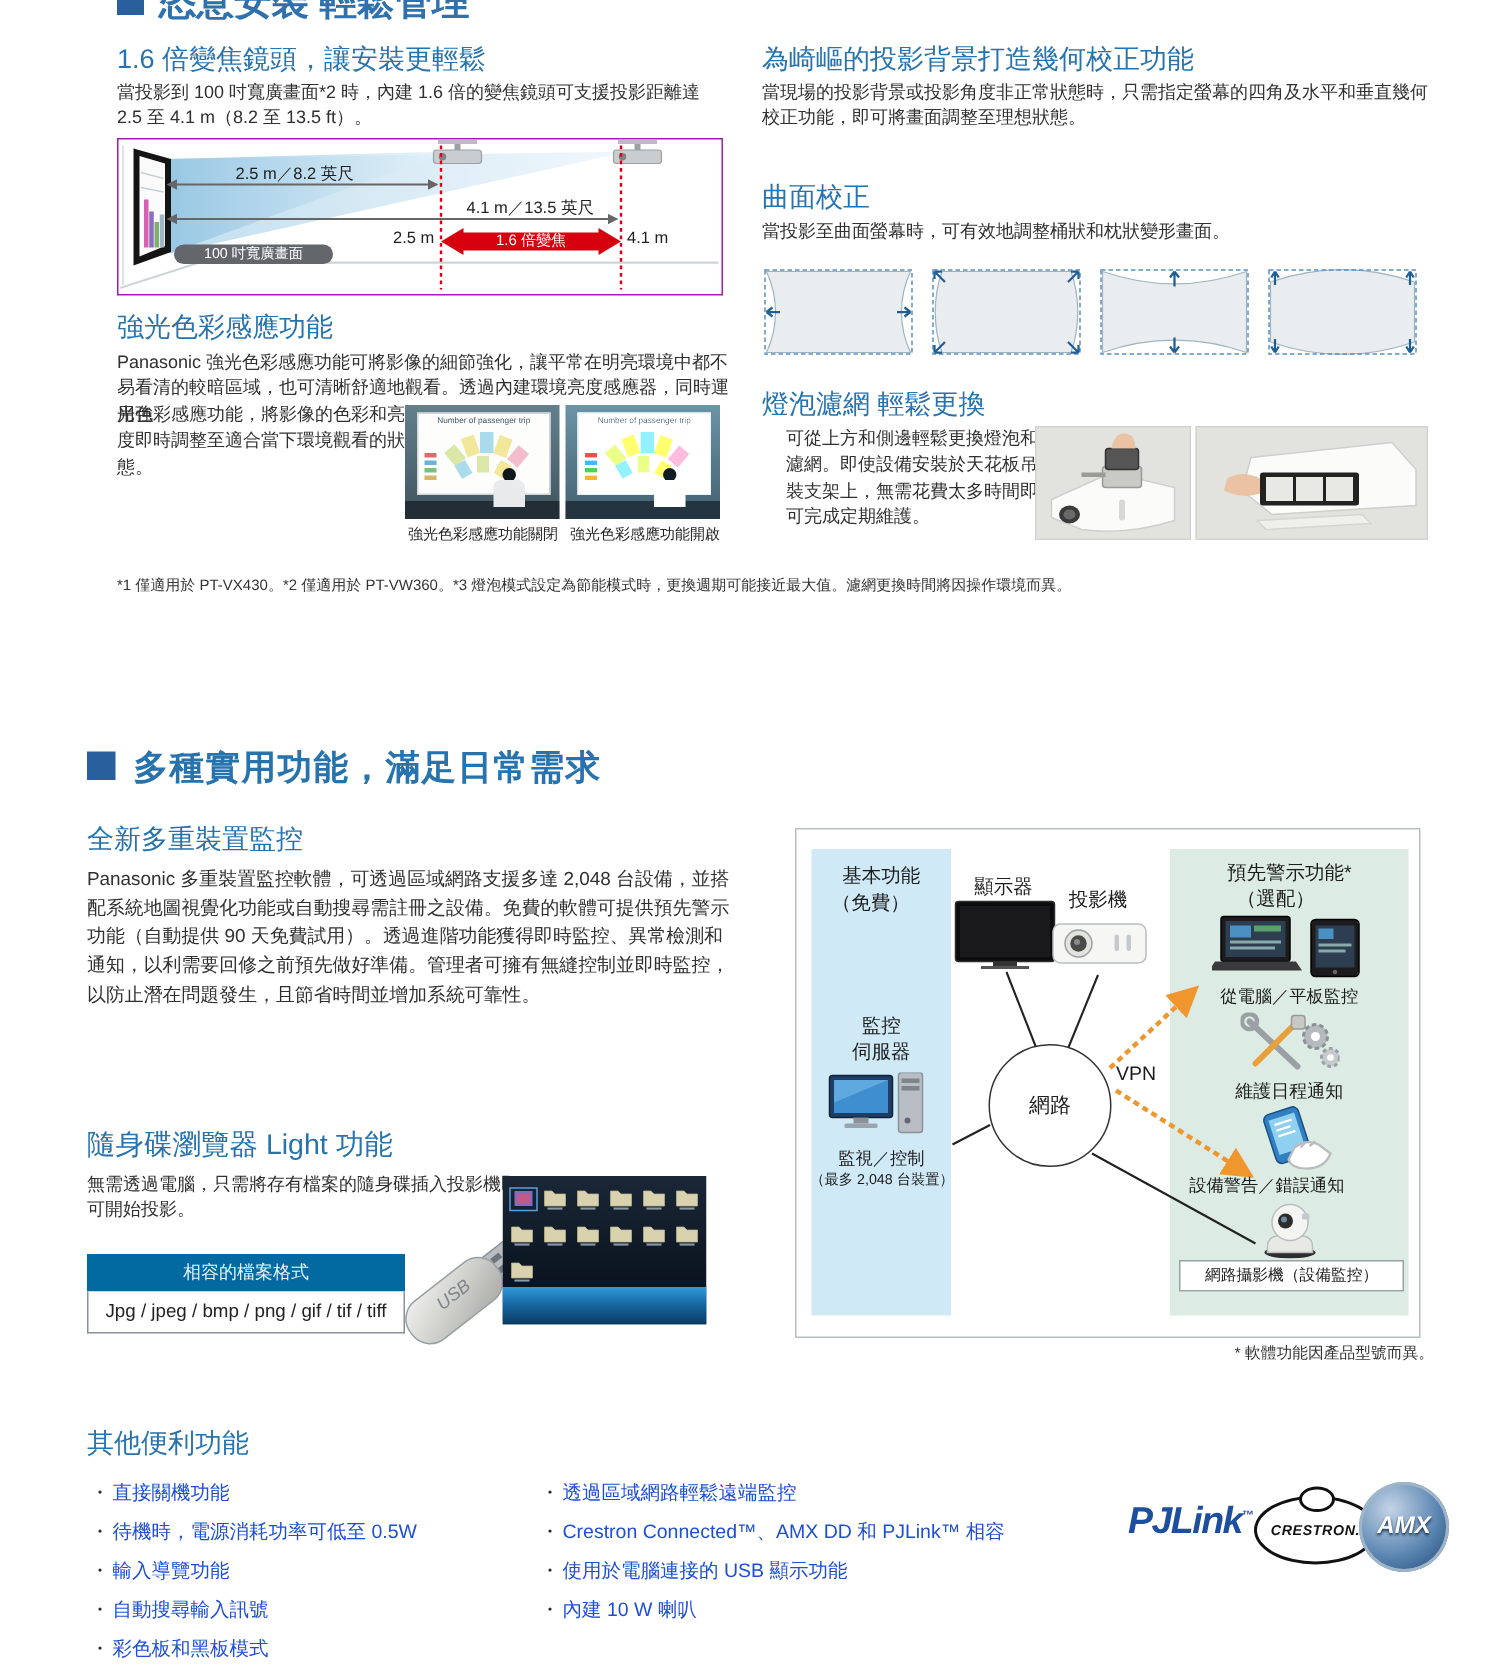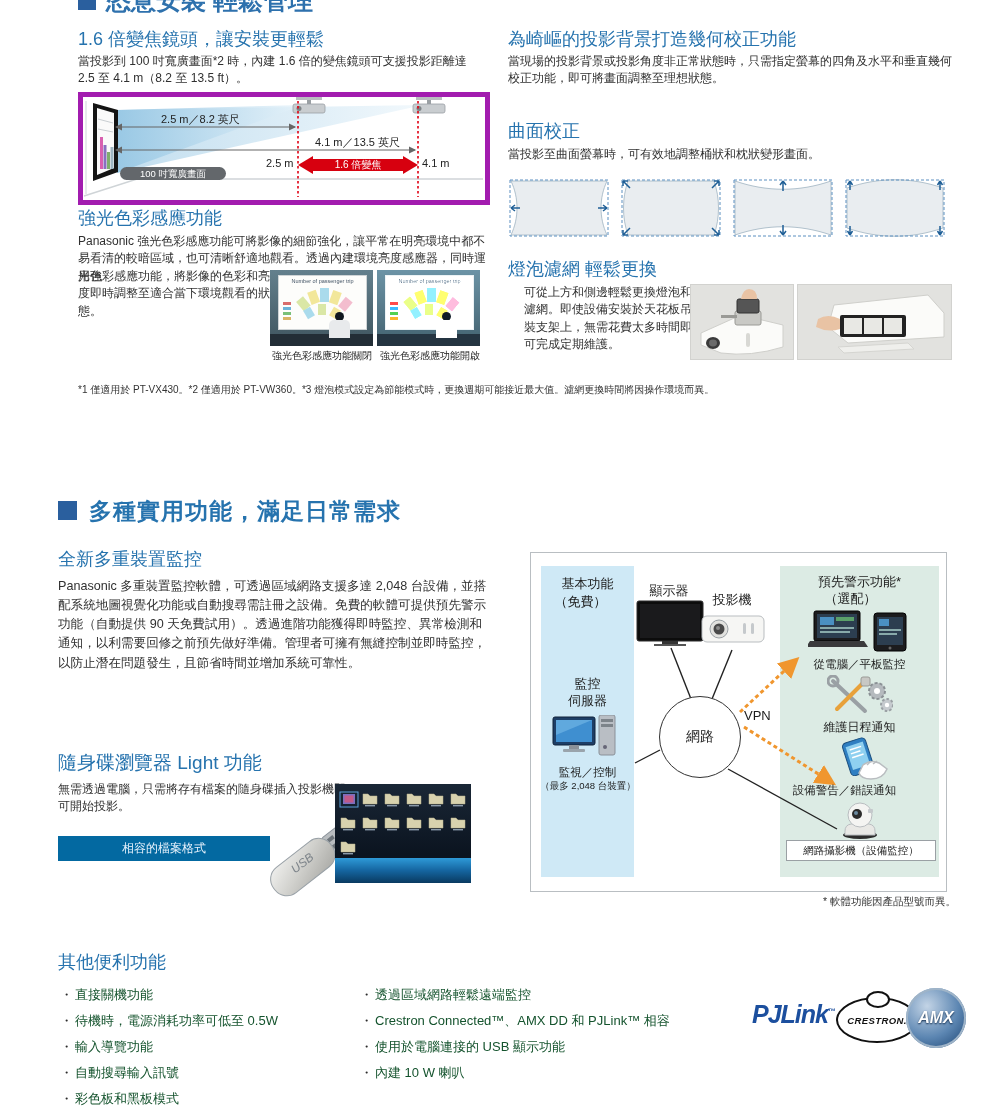--- a/index.html
+++ b/index.html
@@ -9,21 +9,21 @@
   
   .cut-title{left:78px;top:-16px;font-size:25px;font-weight:bold;color:#2e71ad;white-space:nowrap;}
   .cut-title .sq{display:inline-block;width:18px;height:18px;background:#2a5f9e;margin-right:10px;vertical-align:-1px;}
   .sec2-title{left:58px;top:496px;font-size:23px;font-weight:bold;color:#2673ae;letter-spacing:1px;white-space:nowrap;}
   .sec2-title .sq{display:inline-block;width:19px;height:19px;background:#2a5f9e;margin-right:12px;vertical-align:-1px;}
   .h-sub{font-size:18px;color:#2673ae;white-space:nowrap;font-weight:400;}
   .body-txt{font-size:12px;line-height:1.45;color:#303030;}
   .body-txt2{font-size:12.6px;line-height:1.52;color:#303030;}
   .footnote{font-size:10px;color:#333;}
   
-  .zoom-diagram{left:78px;top:92px;width:402px;height:103px;border:5px solid #a21caf;background:#fff;}
+  .zoom-diagram{left:78px;top:92px;width:402px;height:103px;border:1px solid #a21caf;background:#fff;}
   .zd-label{position:absolute;font-size:11px;color:#222;white-space:nowrap;}
   .zd-zoomlabel{position:absolute;left:215px;top:61px;width:120px;height:14px;font-size:10px;color:#fff;text-align:center;line-height:14px;}
   .zd-pill{position:absolute;left:37px;top:70px;width:106px;height:13px;background:#63676b;border-radius:8px;
            color:#fff;font-size:9.5px;text-align:center;line-height:13px;}
   
   .photo-cap{font-size:10px;color:#222;white-space:nowrap;}
   .dl-photo{position:absolute;top:0;width:103px;height:76px;background:linear-gradient(#64808d,#3e545e);overflow:hidden;}
   .dl-screen{position:absolute;left:8px;top:5px;width:87px;height:53px;background:#fdfdfb;border:1px solid #cfd4d6;}
   .dl-title{position:absolute;left:0;top:2px;width:100%;text-align:center;font-size:5.5px;color:#456;}
   .dl-desk{position:absolute;left:0;bottom:0;width:100%;height:12px;background:#222d36;}
@@ -46,21 +46,21 @@
   .cam-label{position:absolute;left:255px;top:287px;width:148px;height:19px;background:#fff;border:1px solid #9aa0a4;
              font-size:10.5px;text-align:center;line-height:19px;color:#1c1c1c;}
   
   .fmt-table{left:58px;top:836px;width:212px;}
   .fmt-head{height:25px;background:#0369a1;color:#e9f3fd;font-size:12px;text-align:center;line-height:25px;}
   .fmt-val{height:27px;background:#fff;border:1px solid #8a9199;border-top:none;font-size:12.5px;text-align:center;line-height:27px;color:#222;}
   .usb-stick{left:256px;top:808px;width:120px;height:100px;}
   .folder-shot{left:335px;top:784px;width:136px;height:99px;}
   
   ul.feat{margin:0;padding:0;list-style:none;}
-  ul.feat li{font-size:13px;color:#14532d;line-height:26px;white-space:nowrap;}
+  ul.feat li{font-size:13px;color:#1d4ed8;line-height:26px;white-space:nowrap;}
   ul.feat li::before{content:"・";margin-right:2px;color:#2b2b2b;}
   
   .pjlink{left:752px;top:1000px;font-size:25px;font-weight:bold;font-style:italic;color:#1c4f9e;letter-spacing:-1px;}
   .pjlink sup{font-size:8px;font-style:normal;}
   .crestron{left:836px;top:997px;width:78px;height:42px;border:2.5px solid #111;border-radius:50%;
             display:flex;align-items:center;justify-content:center;background:#fff;}
   .crestron .txt{font-size:9.5px;font-weight:bold;font-style:italic;color:#111;letter-spacing:.4px;}
   .crestron .swirl{position:absolute;top:-8px;left:28px;width:20px;height:13px;border:2px solid #111;border-radius:50%;background:#fff;}
   .amx{left:906px;top:988px;width:60px;height:60px;border-radius:50%;
        background:radial-gradient(circle at 35% 30%,#c3d4e6,#5c86b2 55%,#17406f);
@@ -381,20 +381,21 @@
     </svg>
     <div class="cam-label">網路攝影機（設備監控）</div>
   </div>
   <div class="abs footnote" style="left:700px;top:895px;width:256px;text-align:right;font-size:10.5px;">* 軟體功能因產品型號而異。</div>
 
   <div class="abs h-sub" style="left:58px;top:750px;font-size:19px;">隨身碟瀏覽器 Light 功能</div>
   <div class="abs body-txt" style="left:58px;top:781px;width:296px;">無需透過電腦，只需將存有檔案的隨身碟插入投影機即可開始投影。</div>
 
   <div class="abs fmt-table">
     <div class="fmt-head">相容的檔案格式</div>
+    <div class="fmt-val">Jpg / jpeg / bmp / png / gif / tif / tiff</div>
   </div>
 
   <div class="abs usb-stick">
     <svg width="120" height="100" viewBox="0 0 120 100">
       <defs>
         <linearGradient id="usbbody" x1="0" y1="0" x2="1" y2="1">
           <stop offset="0" stop-color="#f2f2f0"></stop>
             <stop offset="0.5" stop-color="#cfcfcb"></stop>
             <stop offset="1" stop-color="#a8a8a4"></stop>
         </linearGradient>

